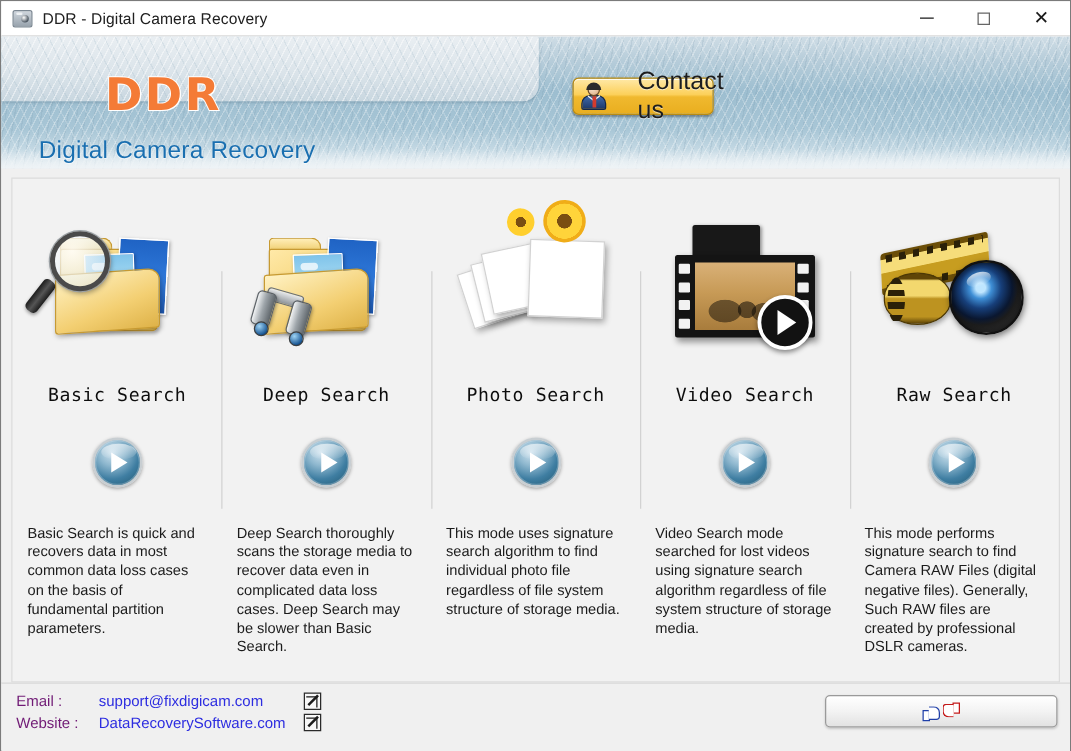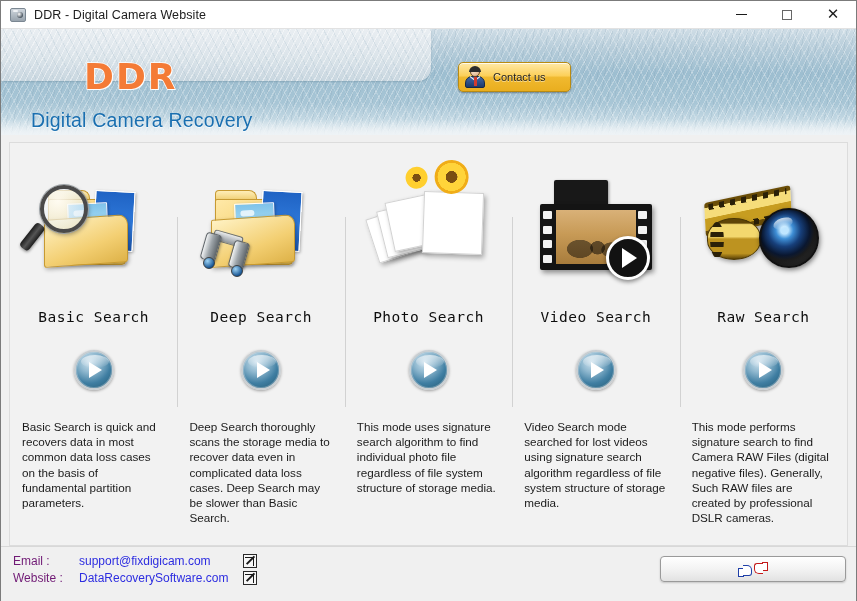--- a/index.html
+++ b/index.html
@@ -135,21 +135,21 @@
   }
   .contact-ico .tie {
     position: absolute; left: 9.5px; top: 11px; width: 3px; height: 9px;
     background: #d23b2e;
   }
   .contact-ico .collar {
     position: absolute; left: 6px; top: 10px; width: 10px; height: 5px;
     background: #f4f4f4; clip-path: polygon(0 0, 50% 70%, 100% 0, 100% 25%, 50% 100%, 0 25%);
   }
   .contact-label {
-    font-size: 11px; color: #1d1d1d; margin-left: 7px;
+    font-size: 20px; color: #1d1d1d; margin-left: 24px;
     text-shadow: 0 1px 0 rgba(255,255,255,.55);
   }
 
   
   .main-wrap { flex: 1 1 auto; padding: 7px 8px 0 8px; position: relative; background: #f0f0f0; }
   .panel {
     width: 100%; height: 404px;
     border: 1px solid #dcdcdc;
     background: #f2f2f2;
     display: flex;
@@ -467,21 +467,21 @@
     font-size: 10.5px; font-weight: bold; color: #cc1111; letter-spacing: .4px;
   }
 </style>
 </head>
 <body>
 
 <div class="window">
 
   <div class="titlebar">
     <div class="tb-icon"></div>
-    <div class="tb-title">DDR - Digital Camera Website</div>
+    <div class="tb-title">DDR - Digital Camera Recovery</div>
     <div class="tb-controls">
       <div class="tb-btn">
         <span class="glyph-min"></span>
       </div>
       <div class="tb-btn">
         <span class="glyph-max"></span>
       </div>
       <div class="tb-btn close">
         <span class="glyph-close">✕</span>
       </div>

